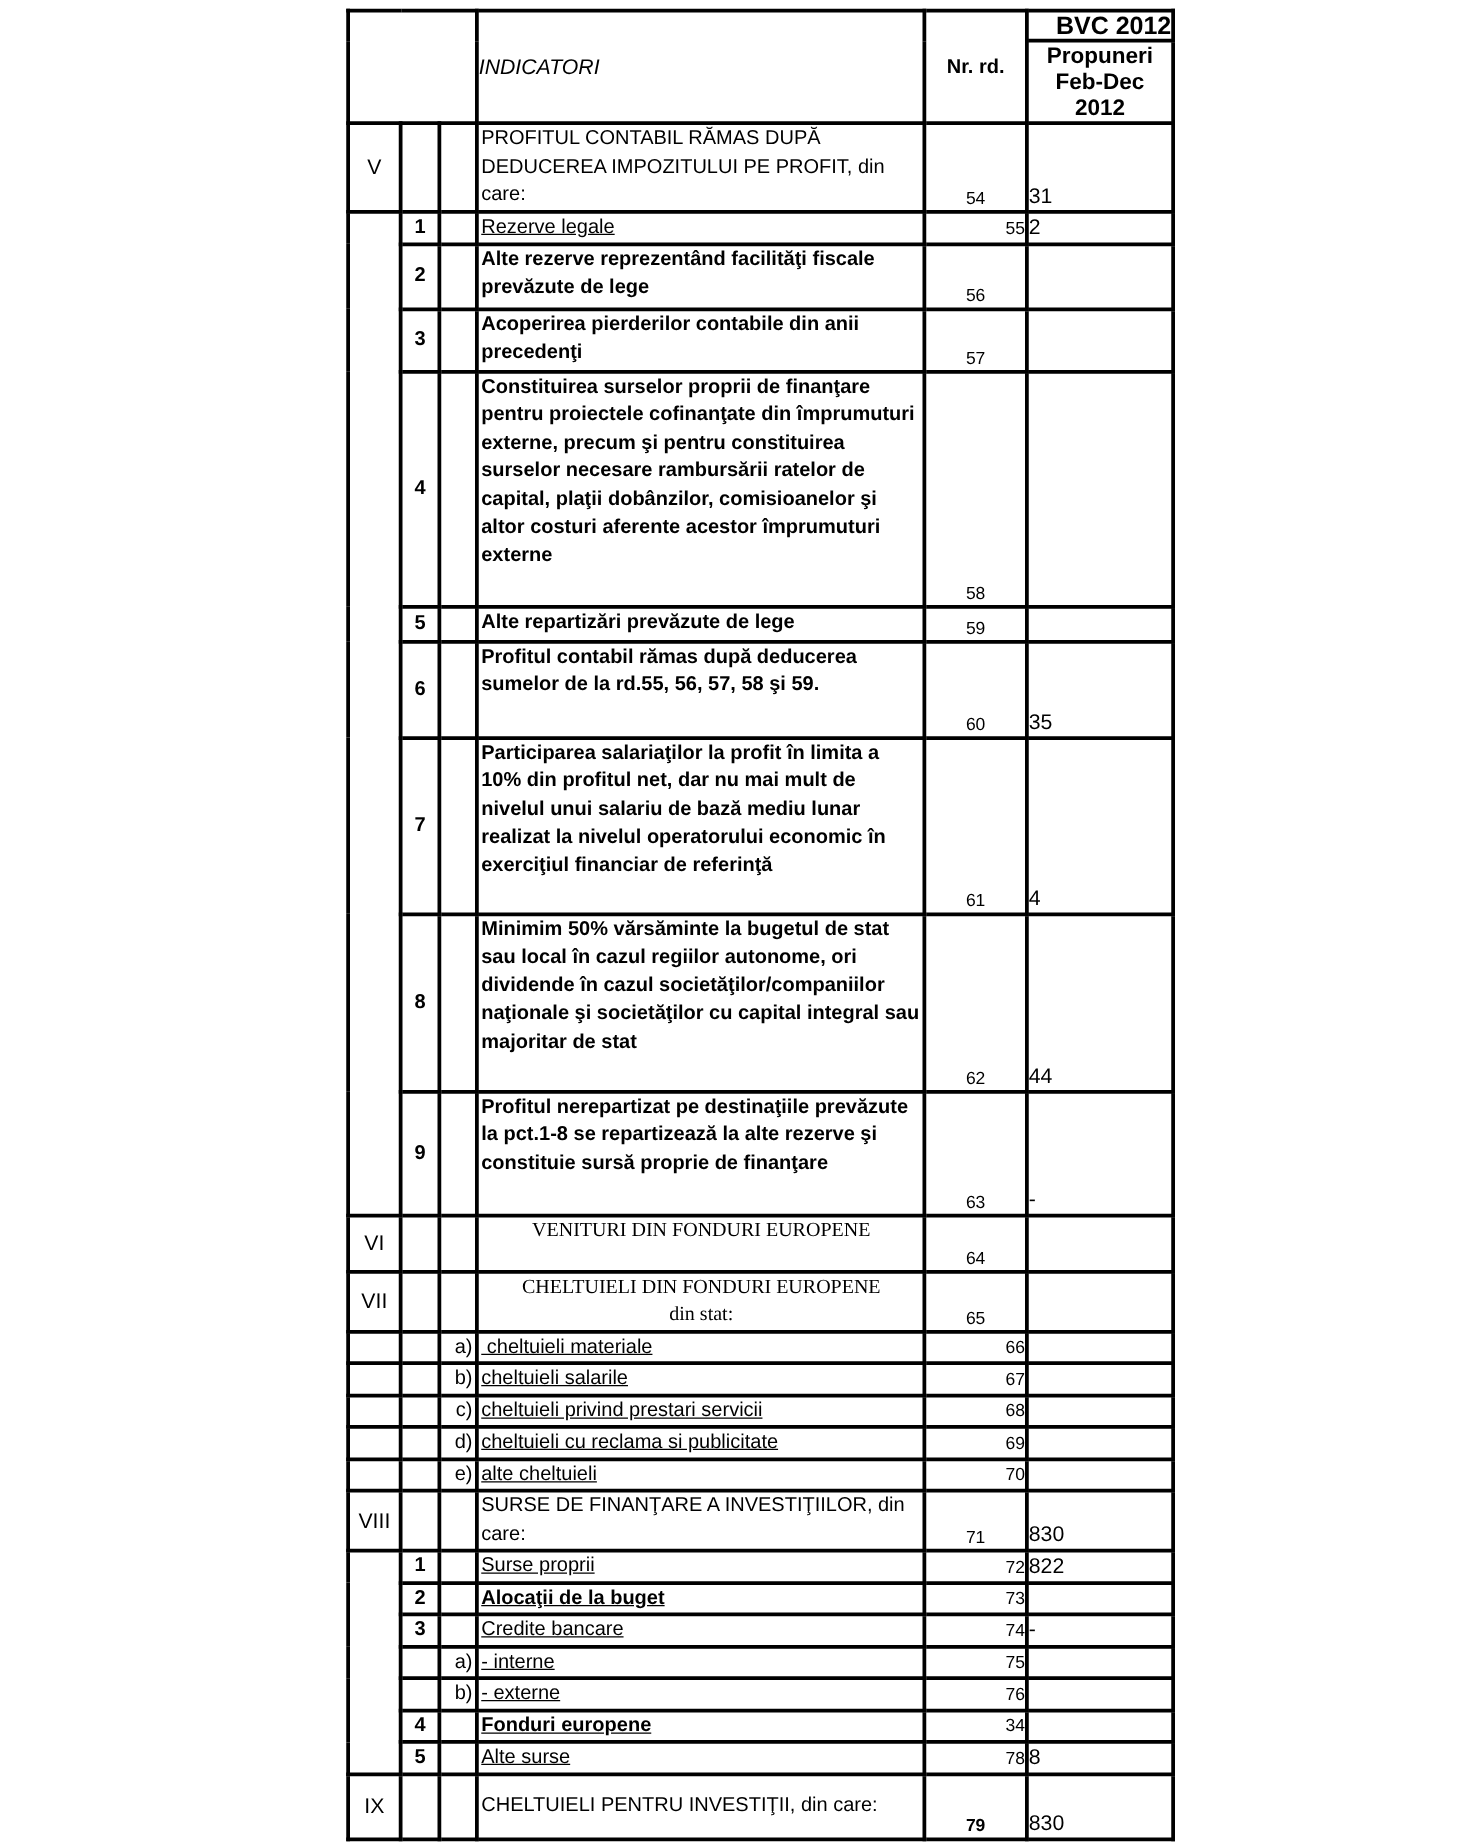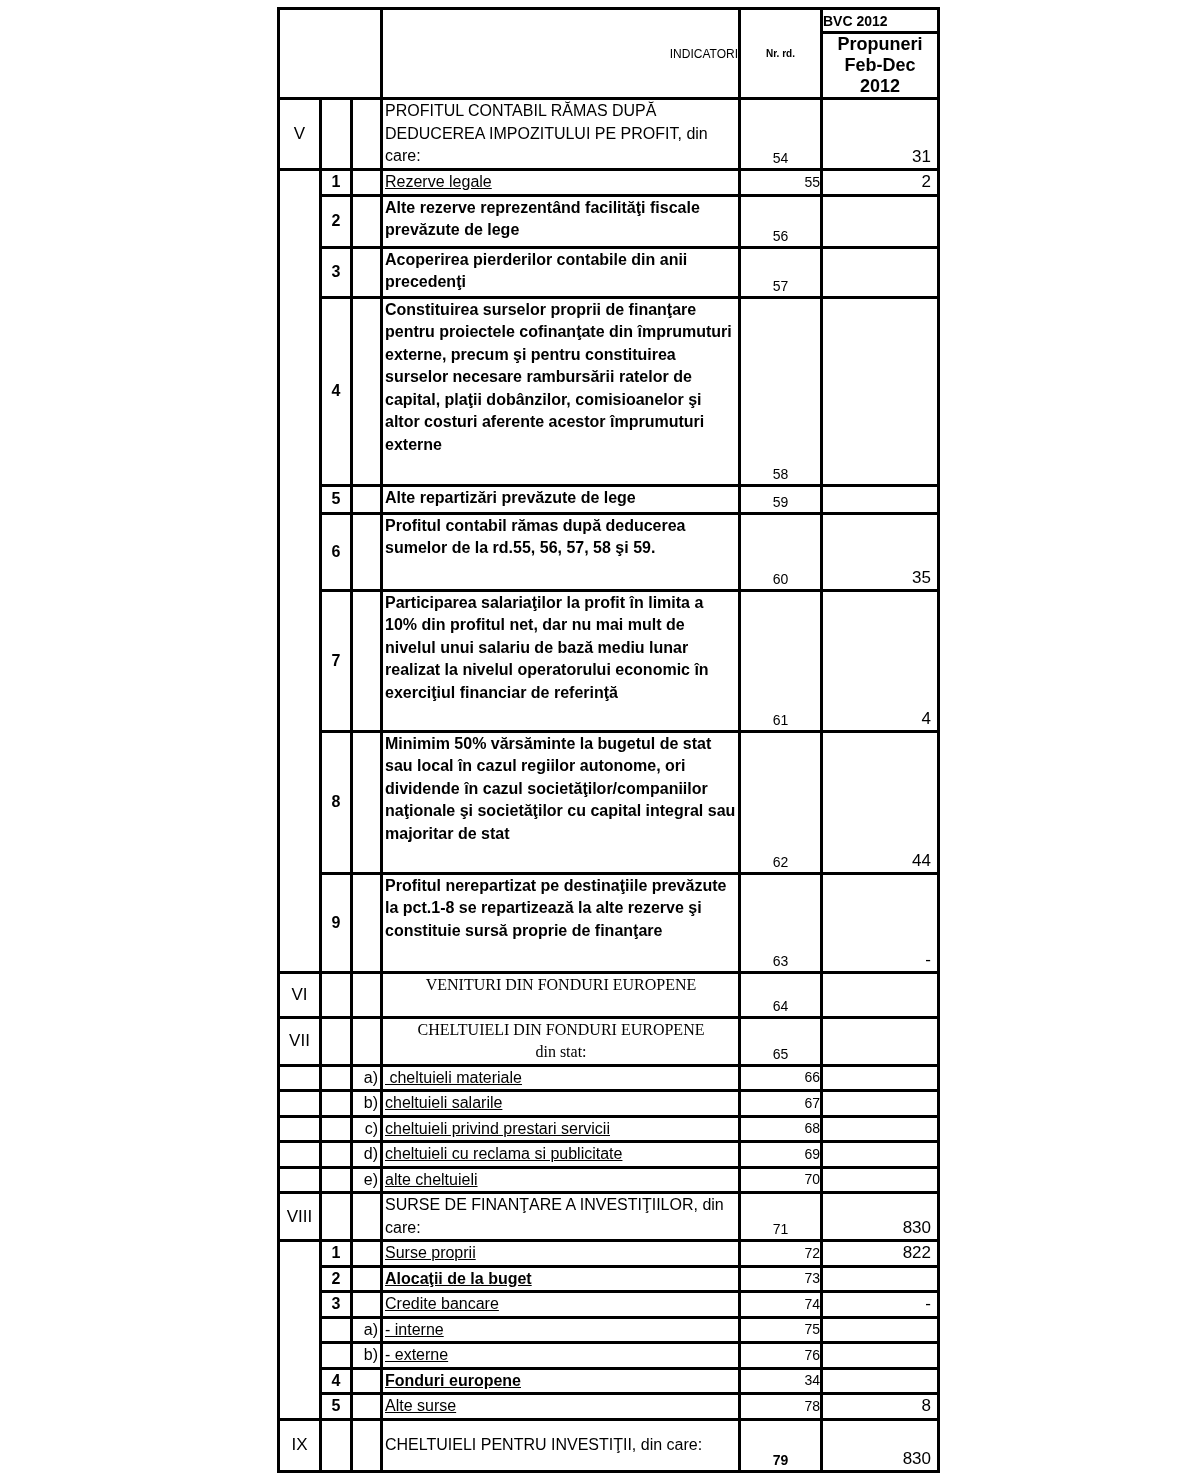--- a/index.html
+++ b/index.html
@@ -13,25 +13,25 @@
   .roman { text-align: center; font-size: 17px; }
   .num { text-align: center; font-weight: bold; font-size: 16px; }
   .letter { text-align: right; padding-right: 2px; font-size: 16px; }
   .ind { padding-left: 2px; padding-right: 1px; font-weight: bold; font-size: 16px; line-height: 22.5px; vertical-align: top; margin-left: 30px; }
   .ind.plain { font-weight: normal; }
   .ind.center { text-align: center; font-weight: normal; font-family: Liberation Serif, serif; }
   .ind.single { vertical-align: middle; text-decoration: underline; }
   .rd { text-align: center; vertical-align: bottom; font-size: 14px; line-height: 18px; padding-bottom: 1px; }
   .rd.mid { vertical-align: middle; text-align: right; }
   .rd.bold { font-weight: bold; }
-  .val { text-align: right; vertical-align: bottom; padding-right: 6px; font-size: 17px; line-height: 20px; padding-bottom: 1px; }
+  .val { vertical-align: bottom; padding-right: 6px; font-size: 17px; line-height: 20px; padding-bottom: 1px; }
   .val.mid { vertical-align: middle; }
-  .hdr-ind { text-align: right; font-size: 12px; }
-  .hdr-rd { text-align: center; font-size: 10px; font-weight: bold; }
-  .hdr-bvc { text-align: left; font-size: 14px; font-weight: bold; line-height: 20px; }
+  .hdr-ind { text-align: left; font-size: 17px; font-style: italic; }
+  .hdr-rd { text-align: center; font-size: 16px; font-weight: bold; }
+  .hdr-bvc { text-align: right; font-size: 20px; font-weight: bold; line-height: 20px; }
   .hdr-prop { text-align: center; font-size: 18px; font-weight: bold; line-height: 21px; }
 </style>
 </head>
 <body>
 
 <div id="doc">
 <table>
   <colgroup>
     <col class="c1">
         <col class="c2">

